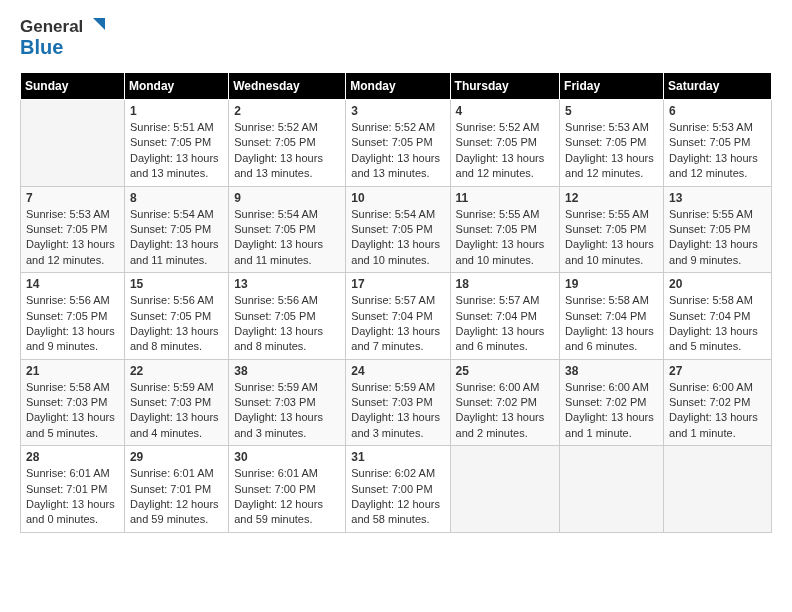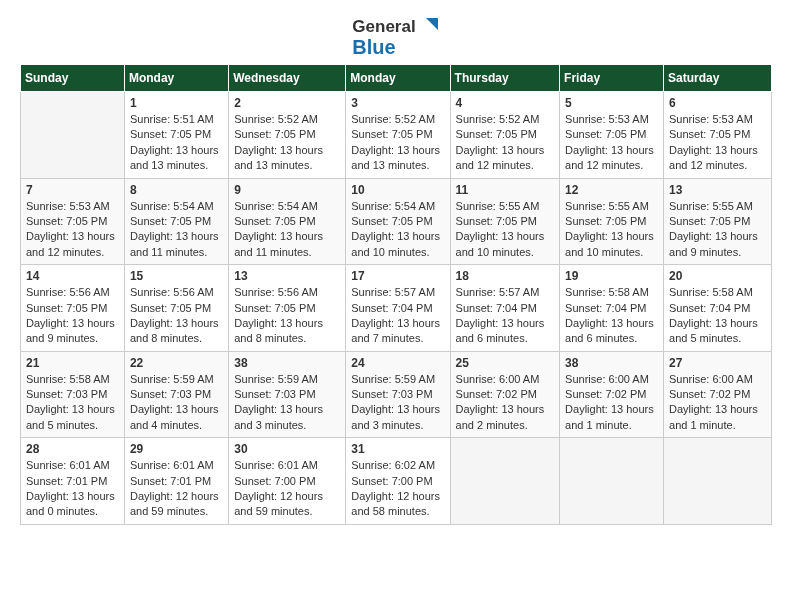--- a/index.html
+++ b/index.html
@@ -5,23 +5,23 @@
     * { box-sizing: border-box; margin: 0; padding: 0; }
     body {
       font-family: Arial, sans-serif;
       background: #fff;
       width: 792px;
       min-height: 612px;
       padding: 16px 20px;
     }
     .header-area {
       display: flex;
-      justify-content: center;
+      justify-content: flex-start;
       align-items: flex-start;
-      margin-bottom: 6px;
+      margin-bottom: 14px;
     }
     .logo {
       display: flex;
       align-items: center;
       gap: 4px;
     }
     .title-area {
       text-align: right;
     }
     .month-title {
@@ -33,21 +33,21 @@
       font-size: 15px;
       color: #333;
       font-weight: 600;
     }
     table {
       width: 100%;
       border-collapse: collapse;
       font-size: 11px;
     }
     thead tr th {
-      background-color: #14532d;
+      background-color: #000000;
       color: #fff;
       padding: 6px 4px;
       text-align: left;
       font-size: 12px;
       border: 1px solid #fff;
     }
     tbody tr td {
       border: 1px solid #ccc;
       vertical-align: top;
       padding: 4px 5px;

